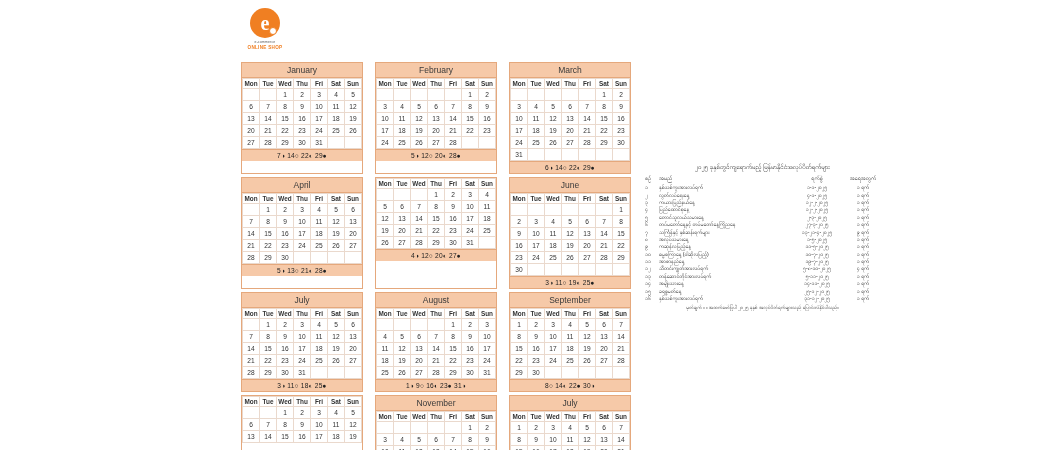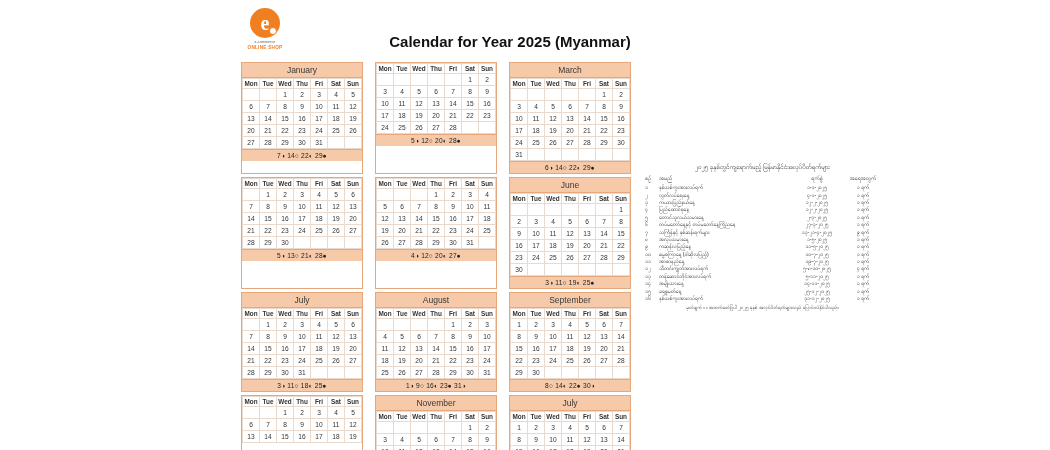--- a/index.html
+++ b/index.html
@@ -102,21 +102,20 @@
 
   <div class="logo">
     <div class="circle">
       <span class="e">e</span>
       <span class="dot"></span>
     </div>
     <div class="l1">e-commerce</div>
     <div class="l2">ONLINE SHOP</div>
   </div>
 
-  <div class="title">Calendar for Year 2025 (Myanmar)</div>
 
   <div class="months" id="months">
       <div class="mrow">
         <div class="month">
           <div class="mhead">January</div>
           <table class="cal">
             <thead>
               <tr>
                 <th>Mon</th>
                 <th>Tue</th>
@@ -171,20 +170,21 @@
                 <td class="">30</td>
                 <td class="">31</td>
                 <td class="empty">&nbsp;</td>
                 <td class="empty">&nbsp;</td>
               </tr>
             </tbody>
           </table>
           <div class="moonbar">7◑  14○  22◐  29●</div>
         </div>
         <div class="month">
+          <div class="mhead">February</div>
           <table class="cal">
             <thead>
               <tr>
                 <th>Mon</th>
                 <th>Tue</th>
                 <th>Wed</th>
                 <th>Thu</th>
                 <th>Fri</th>
                 <th>Sat</th>
                 <th>Sun</th>
@@ -309,20 +309,21 @@
                 <td class="empty">&nbsp;</td>
                 <td class="empty">&nbsp;</td>
               </tr>
             </tbody>
           </table>
           <div class="moonbar">6◑  14○  22◐  29●</div>
         </div>
       </div>
       <div class="mrow">
         <div class="month">
+          <div class="mhead">April</div>
           <table class="cal">
             <thead>
               <tr>
                 <th>Mon</th>
                 <th>Tue</th>
                 <th>Wed</th>
                 <th>Thu</th>
                 <th>Fri</th>
                 <th>Sat</th>
                 <th>Sun</th>

